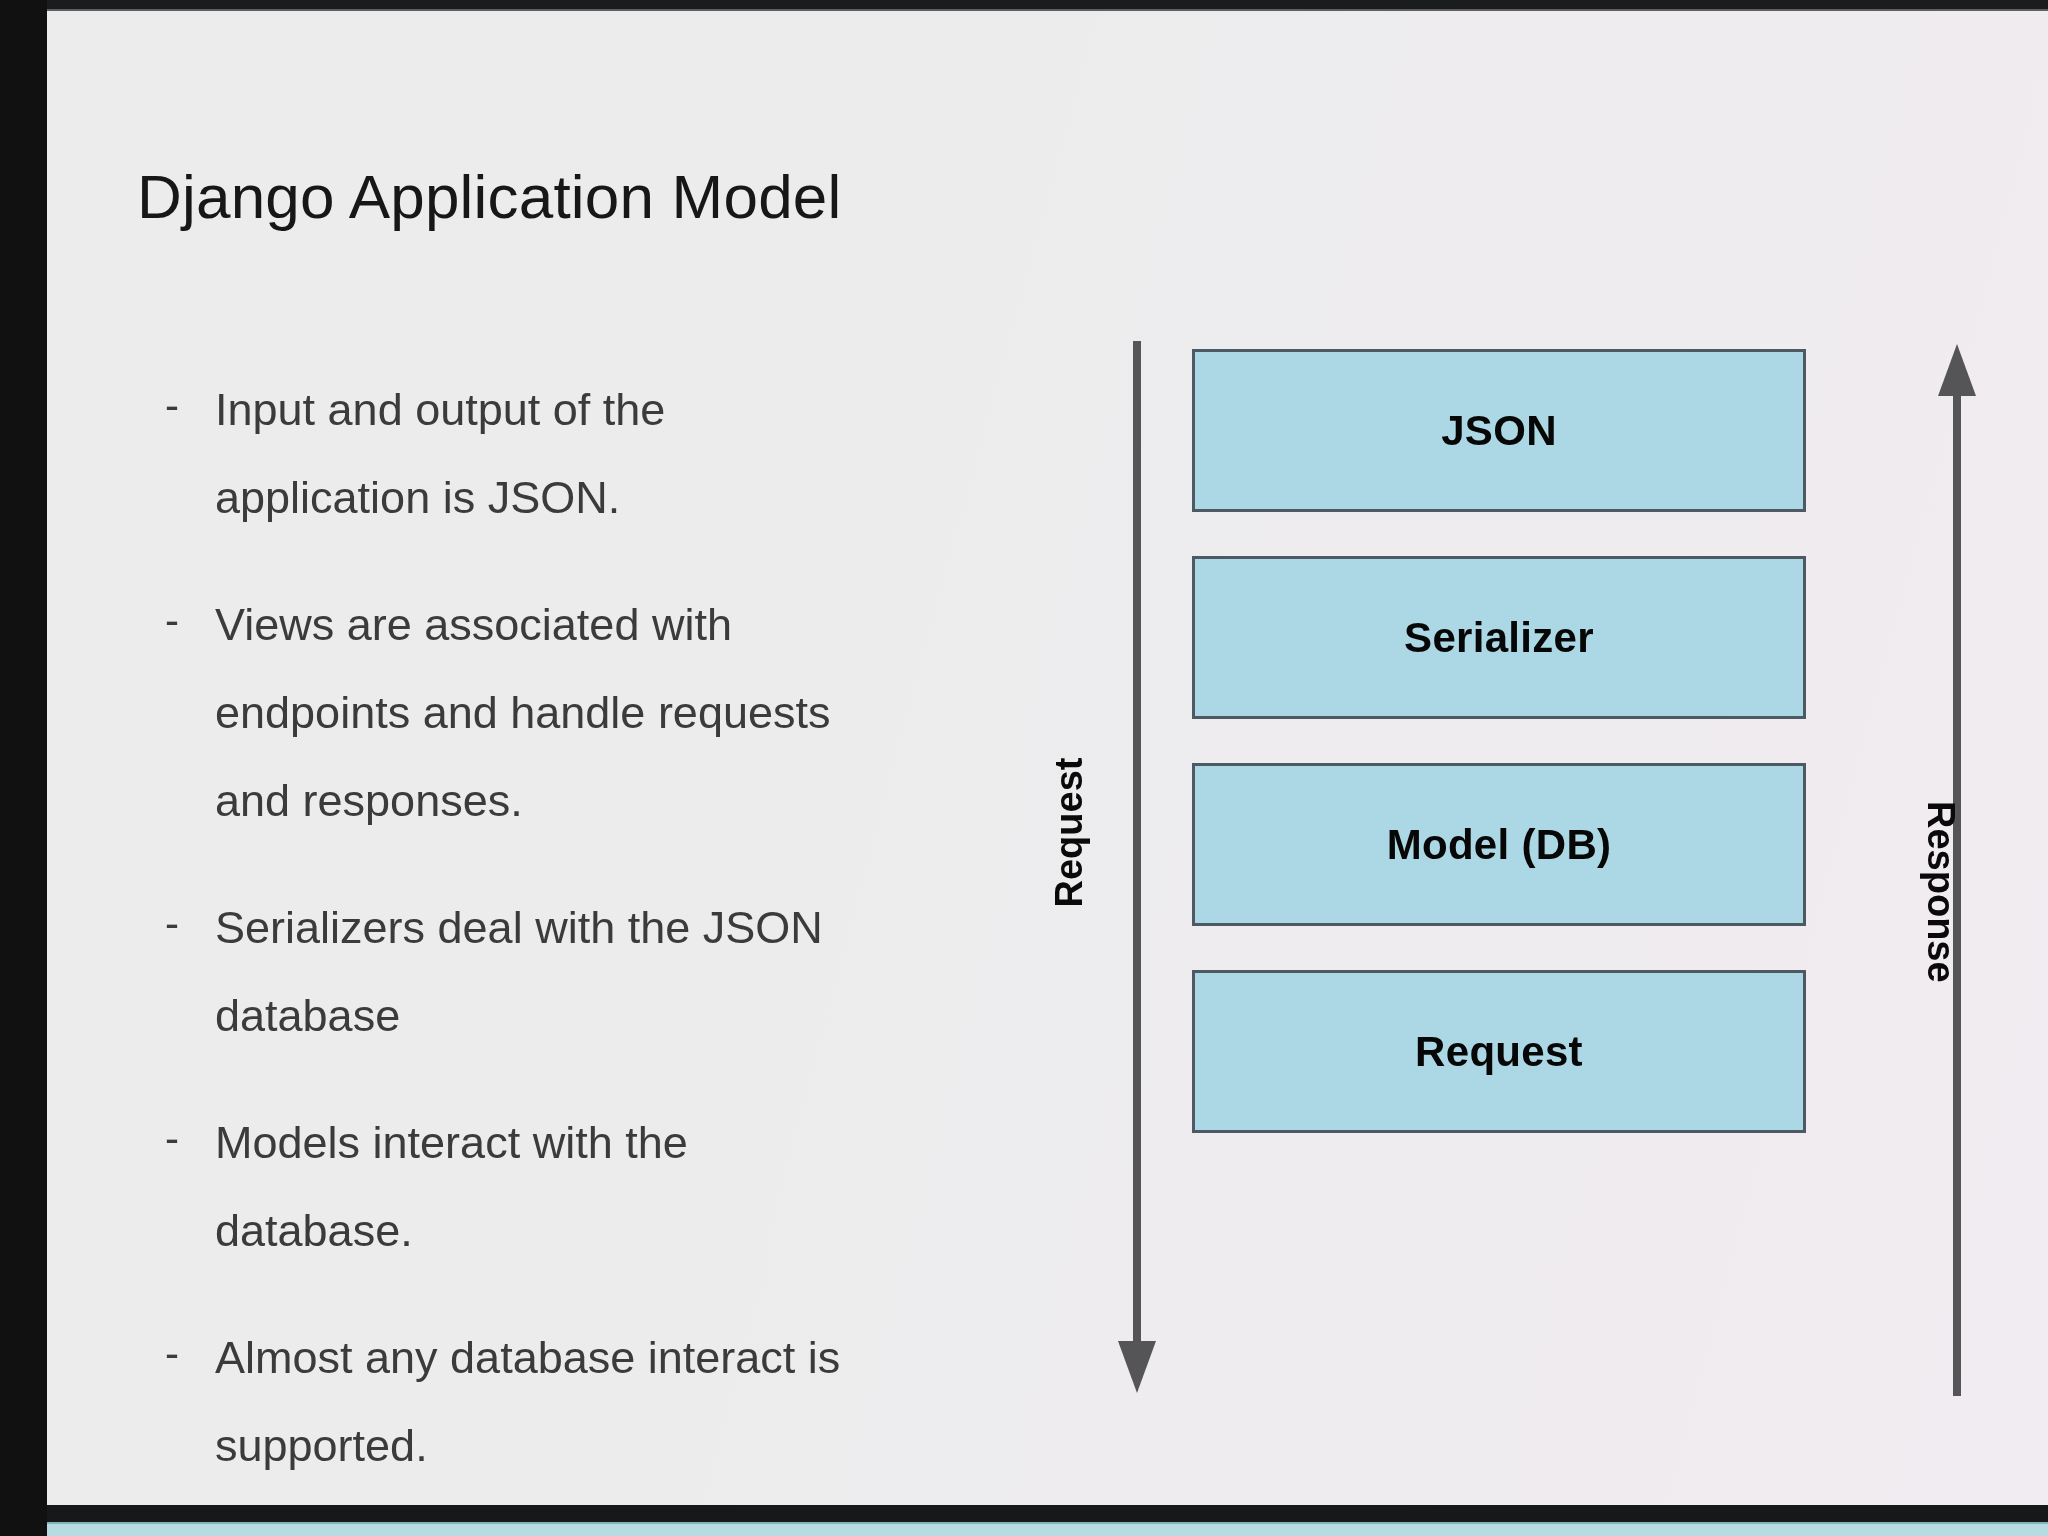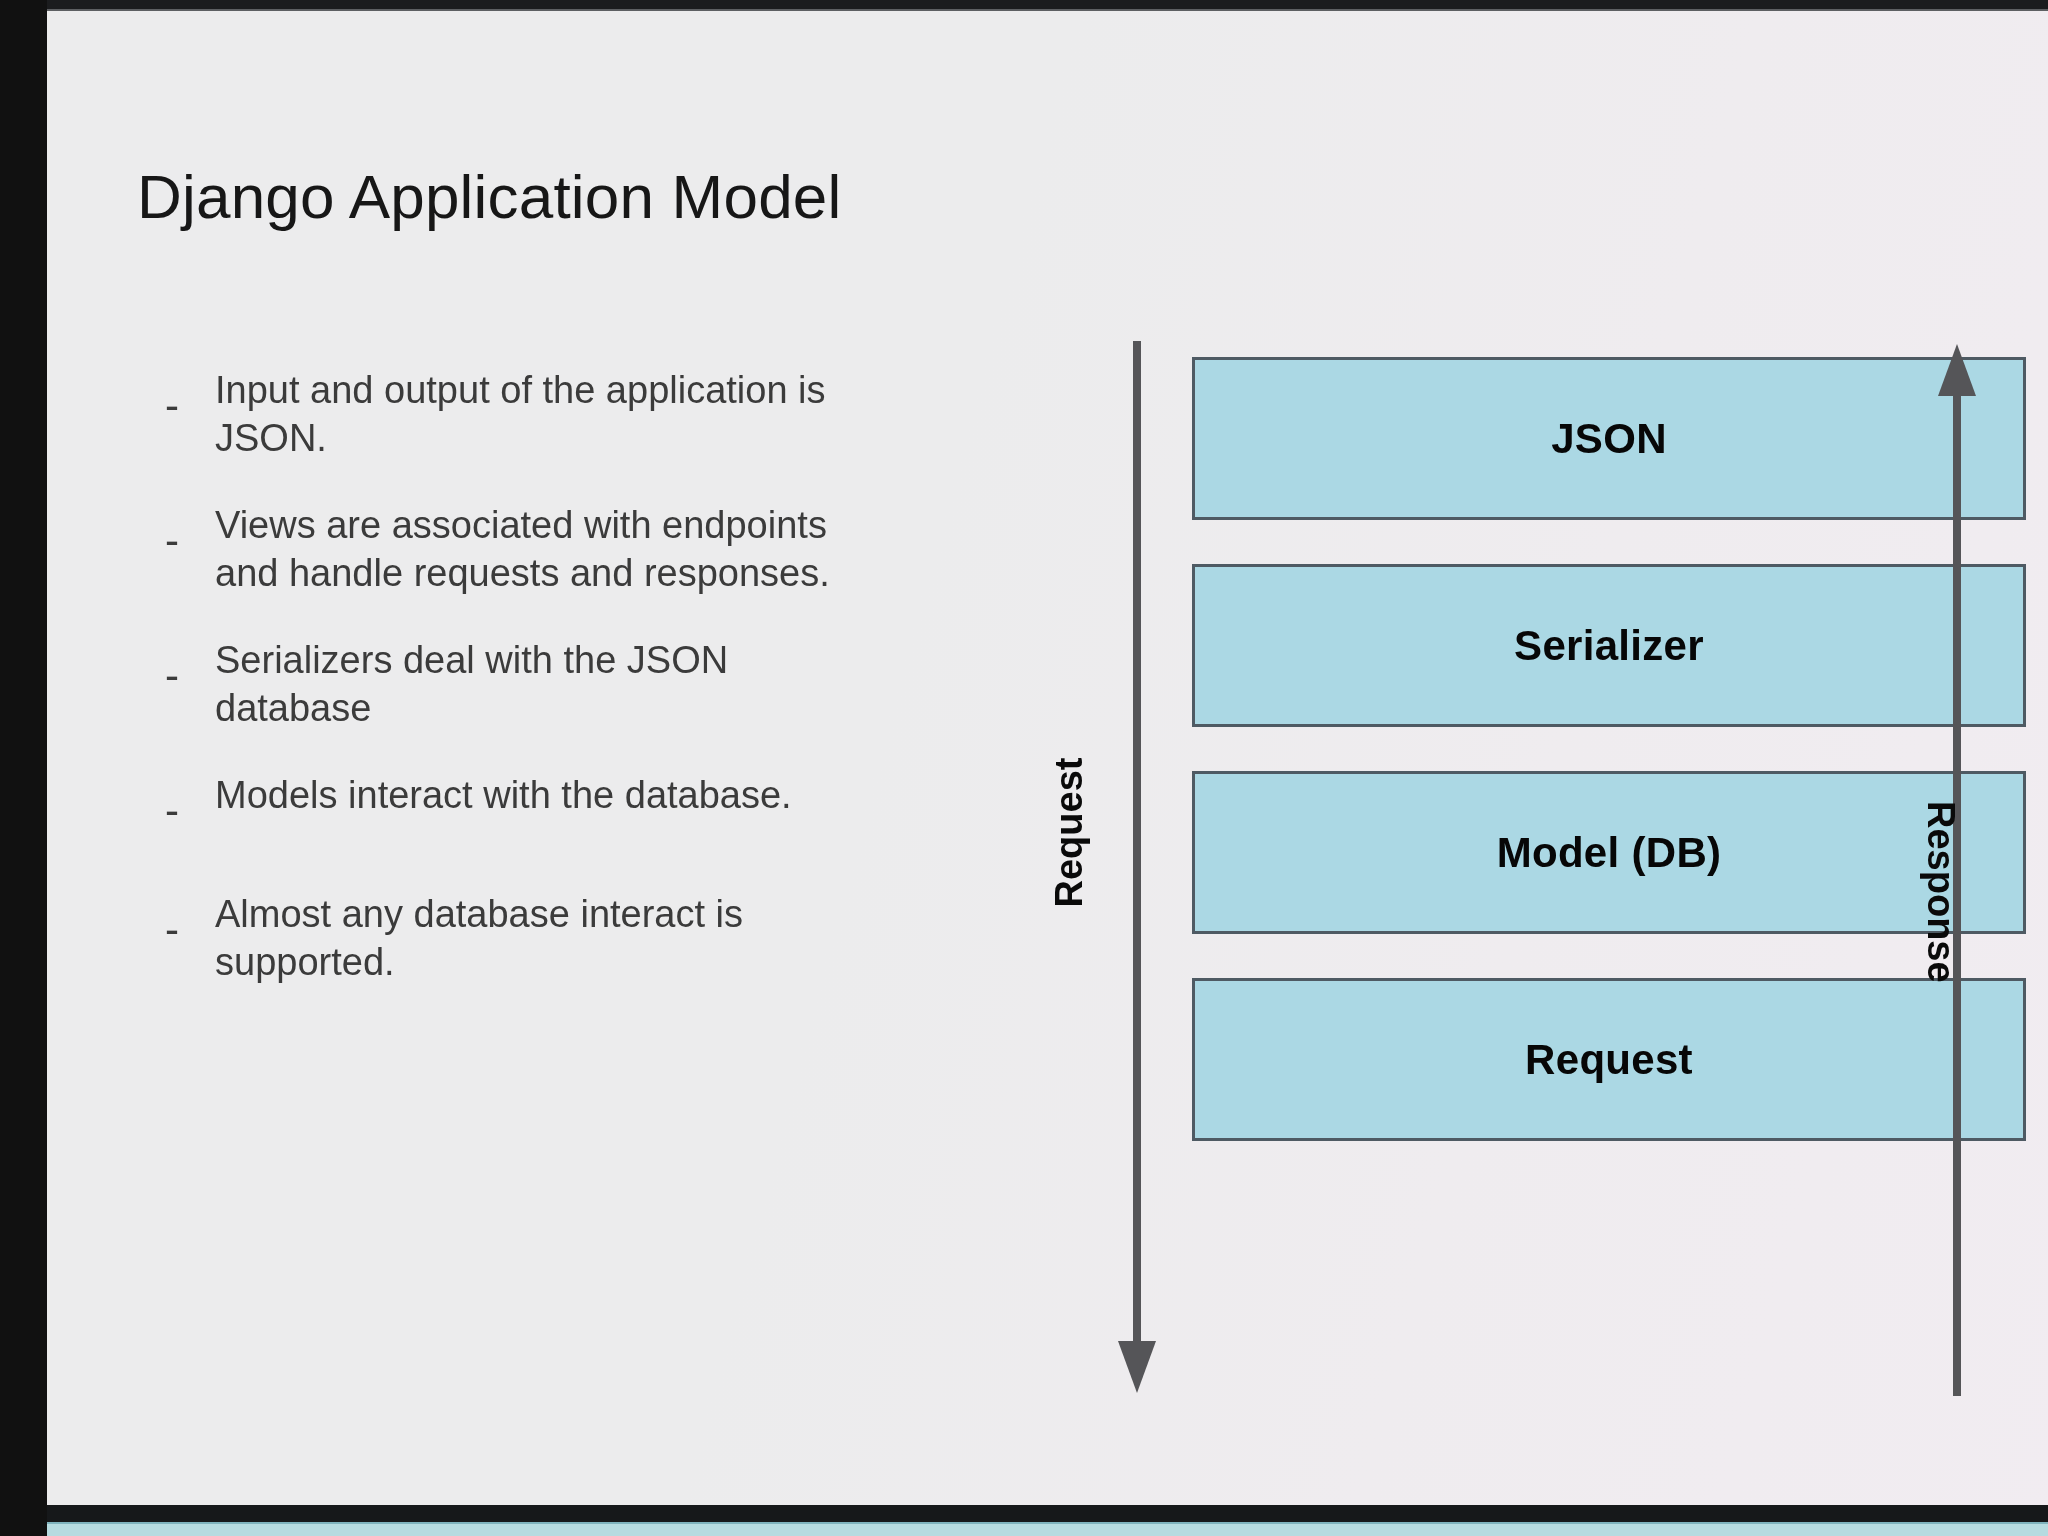--- a/index.html
+++ b/index.html
@@ -97,40 +97,40 @@
     flex: 0 0 72px;
     font-size: 42px;
     line-height: 80px;
     color: #3b3b3b;
     text-align: left;
     padding-left: 22px;
     box-sizing: border-box;
   }
   .bullet-text {
     flex: 1 1 auto;
-    font-size: 38px;
-    line-height: 48px;
+    font-size: 45px;
+    line-height: 88px;
     color: #3b3b3b;
     font-weight: 400;
   }
 
   
   .diagram {
     position: absolute;
     left: 1060px;
     top: 330px;
     width: 930px;
     height: 1060px;
   }
 
   .stack {
     position: absolute;
     left: 85px;
-    top: 16px;
-    width: 834px;
+    top: 8px;
+    width: 614px;
   }
   .layer-box {
     position: relative;
     height: 163px;
     margin-bottom: 44px;
     background: #abd8e4;
     border: 3px solid #4e5a63;
     box-sizing: border-box;
     display: flex;
     align-items: center;

